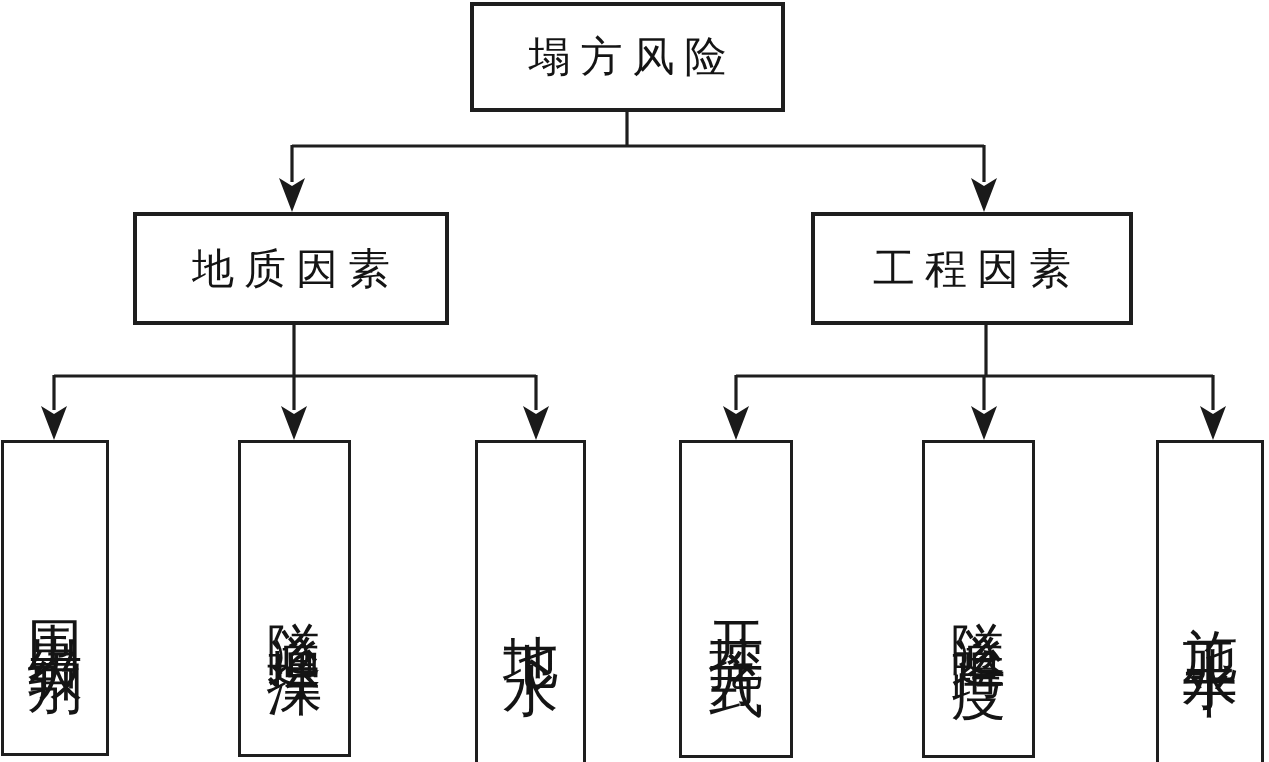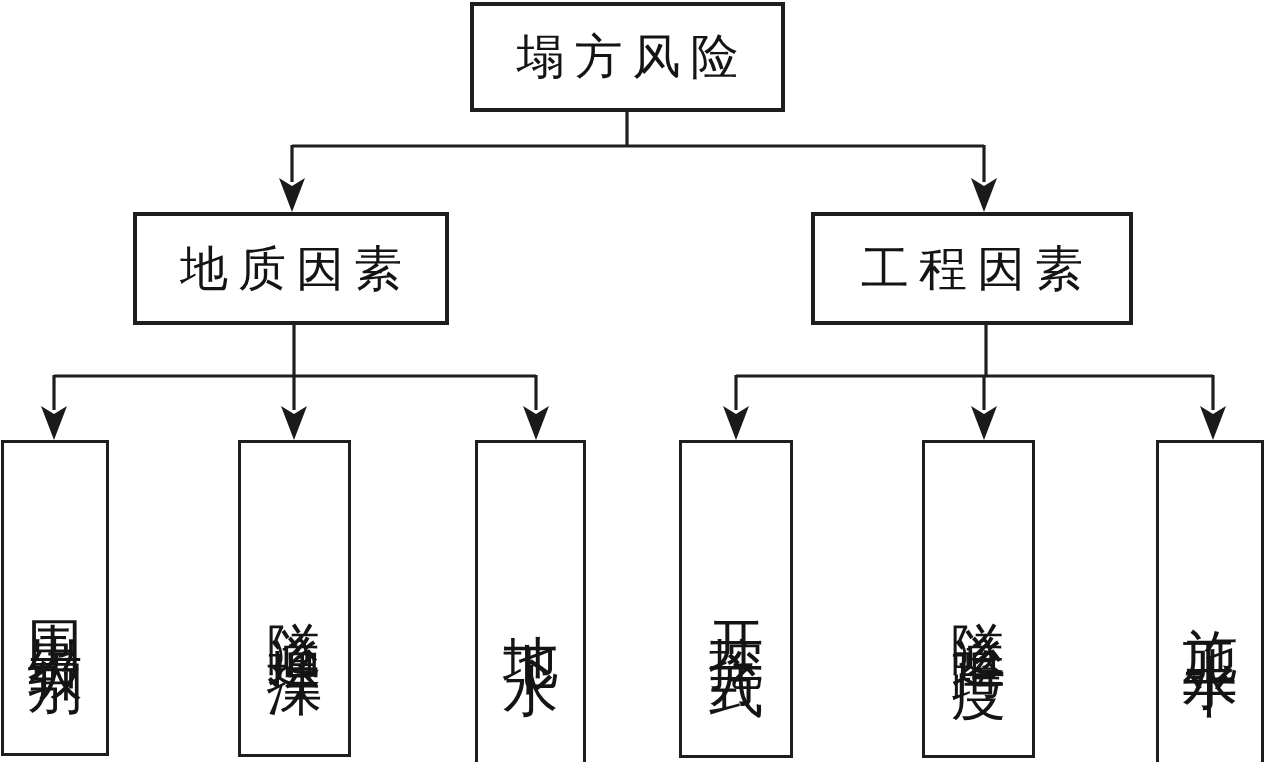--- a/index.html
+++ b/index.html
@@ -5,21 +5,21 @@
   html,body{margin:0;padding:0;background:#ffffff;}
   body{width:1269px;height:762px;overflow:hidden;
        font-family:"DejaVu Serif","Liberation Serif",serif;}
   .stage{position:relative;width:1269px;height:762px;background:#ffffff;}
   svg.connectors{position:absolute;left:0;top:0;width:1269px;height:762px;}
   svg.connectors path{stroke:#1e1e1e;stroke-width:3.2;fill:none;}
   svg.connectors polygon{fill:#1a1a1a;stroke:none;}
   .node{position:absolute;background:#ffffff;box-sizing:border-box;
         display:flex;align-items:center;justify-content:center;
         color:#141414;}
-  .node.h{border:4px solid #1e1e1e;font-size:48px;letter-spacing:10px;
+  .node.h{border:4px solid #1e1e1e;font-size:42px;letter-spacing:10px;
           padding-left:10px;white-space:nowrap;}
   .node.v{border:3px solid #1e1e1e;font-size:55px;}
   .node.v .vtext{writing-mode:vertical-rl;text-orientation:upright;
                  letter-spacing:14px;padding-top:14px;line-height:1;}
   
   .root-box{left:470px;top:2px;width:315px;height:110px;}
   .b0{left:133px;top:212px;width:316px;height:113px;font-size:50px;letter-spacing:16px;padding-left:16px;justify-content:center;}
   .b1{left:811px;top:212px;width:322px;height:113px;font-size:50px;letter-spacing:16px;padding-left:16px;}
   .l0{left:1px;  top:440px;width:108px;height:316px;}
   .l1{left:238px;top:440px;width:113px;height:317px;}

